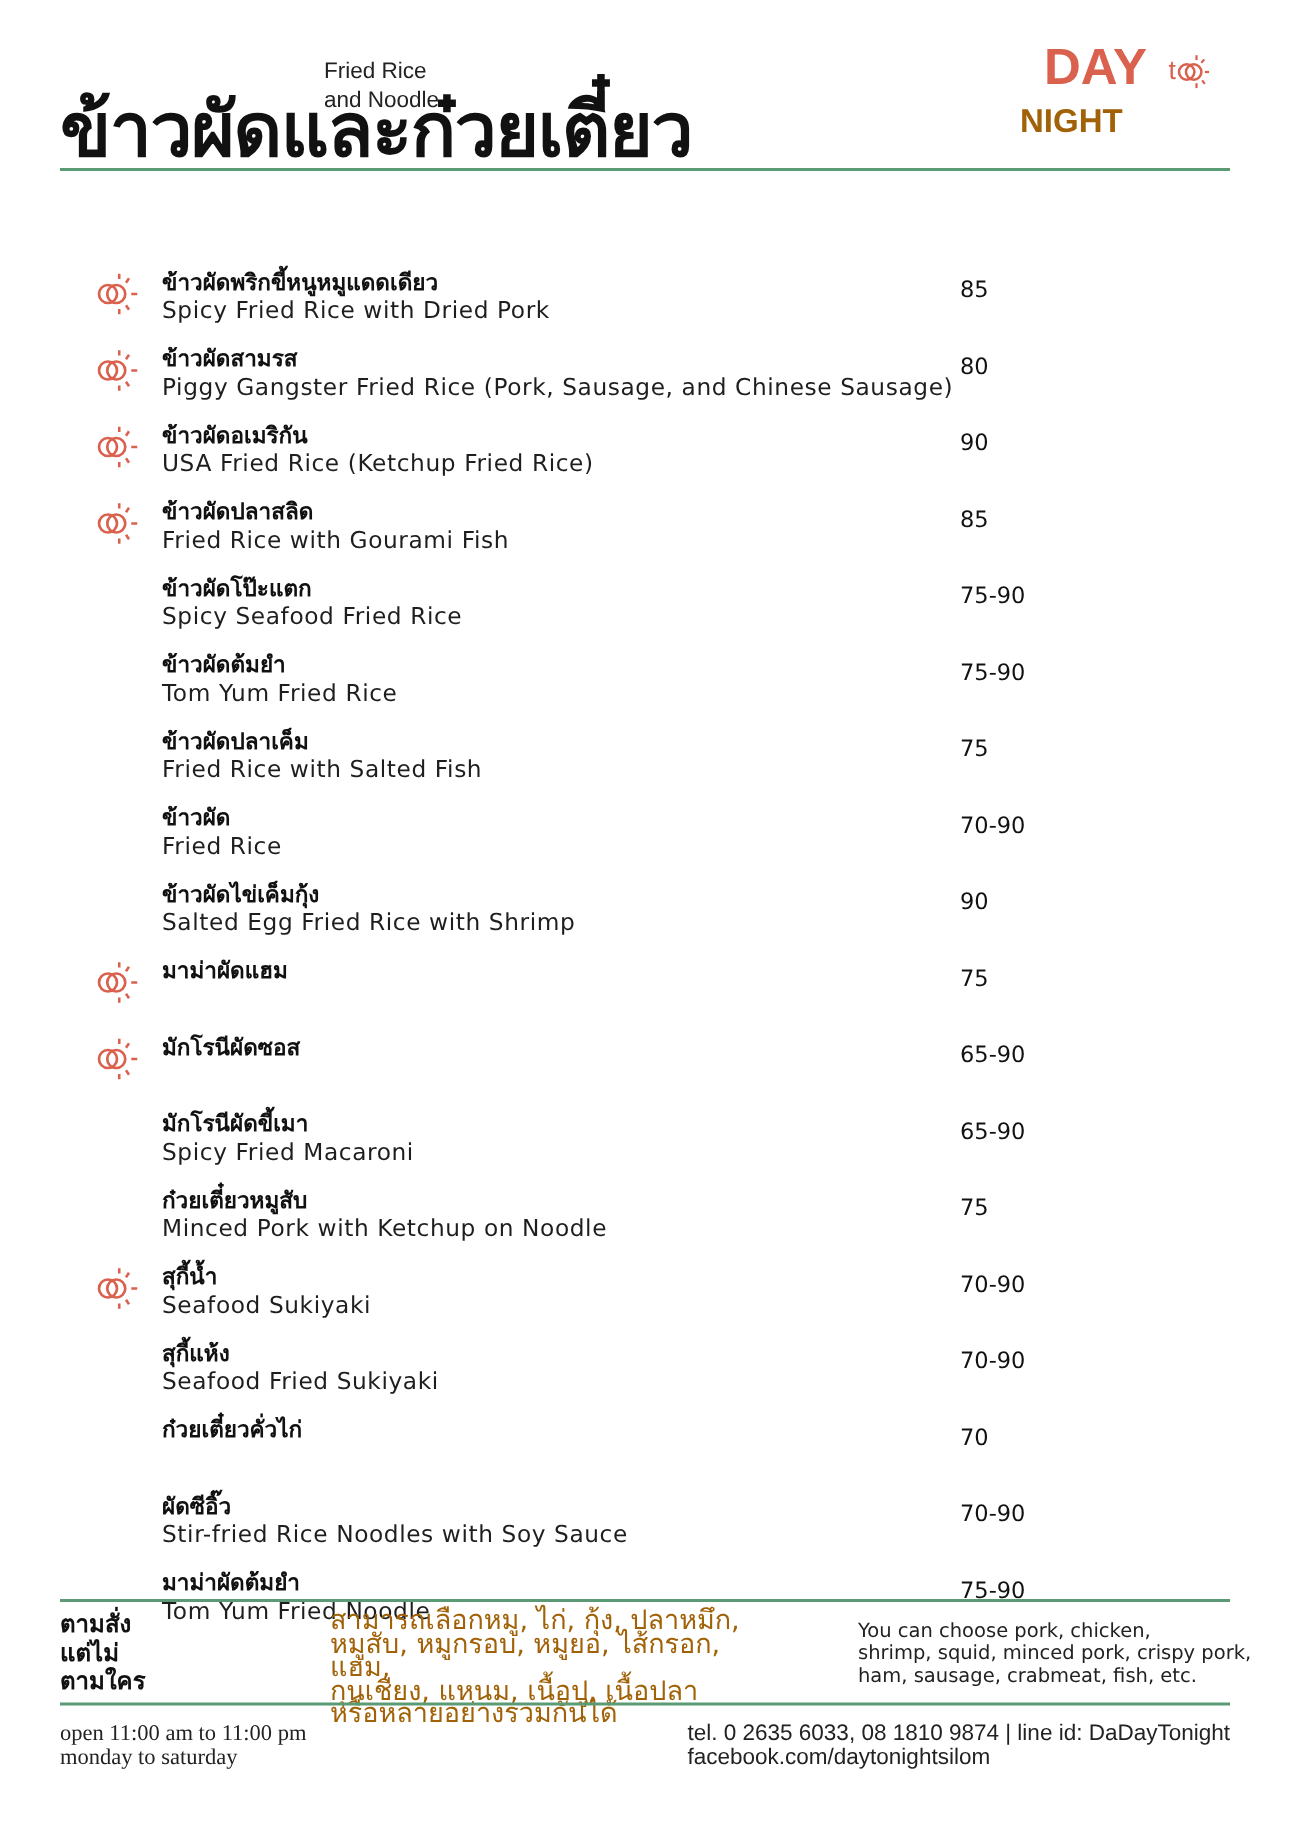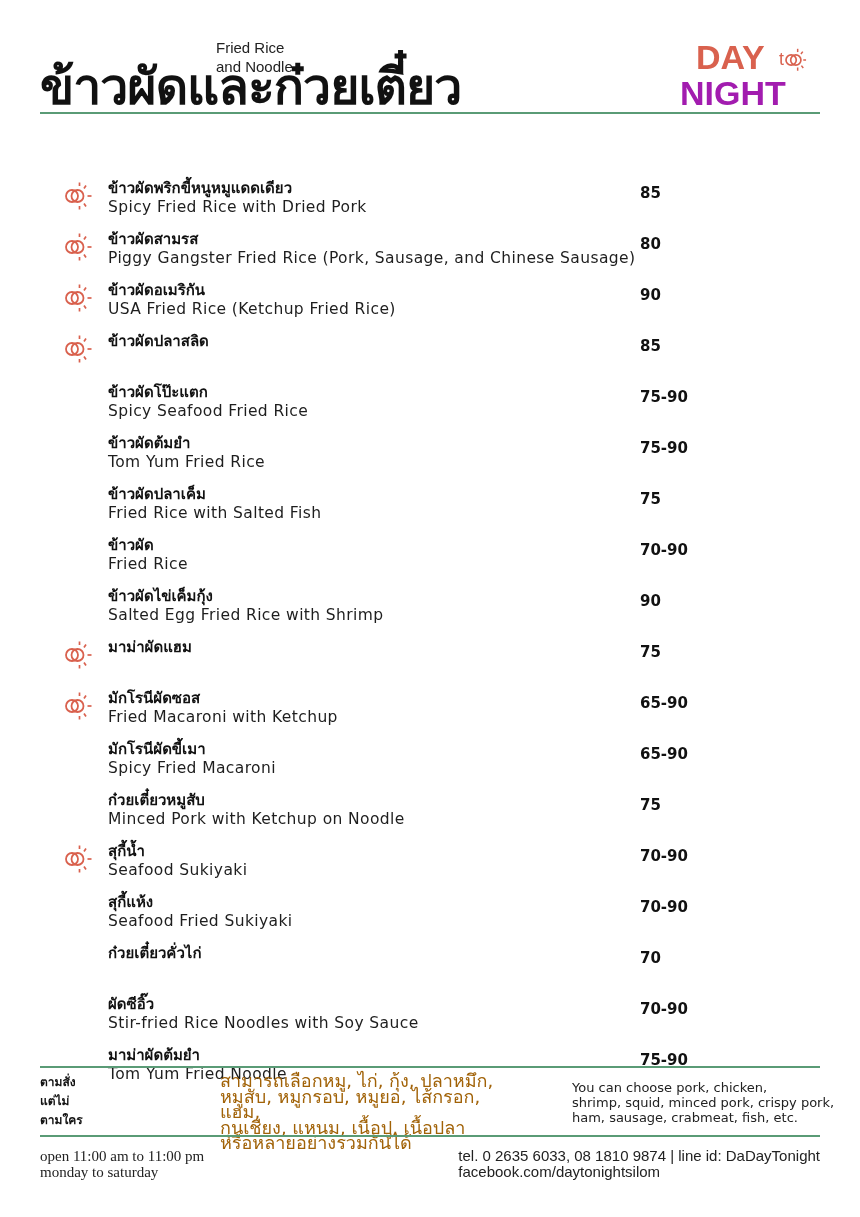--- a/index.html
+++ b/index.html
@@ -12,41 +12,41 @@
       position: absolute; left: 40px; top: 58px;
       font-family: "DejaVu Serif", serif; font-weight: bold;
       font-size: 50px; line-height: 58px; letter-spacing: -1px; color: #111;
       white-space: nowrap;
     }
     .title-en {
       position: absolute; left: 216px; top: 38px;
       font-family: "Liberation Sans", sans-serif; font-size: 15px; line-height: 19px;
       color: #222; text-align: left;
     }
-    .logo { position: absolute; right: 40px; top: 40px; width: 140px; height: 72px; }
+    .logo { position: absolute; right: 40px; top: 28px; width: 140px; height: 72px; }
     .logo-line1 { position: absolute; left: 16px; top: 0; font-family: "Liberation Sans", sans-serif; font-weight: bold; font-size: 34px; line-height: 34px; color: #d9614e; letter-spacing: 0px; }
     .logo-to { position: absolute; left: 94px; top: 6px; font-family: "Liberation Sans", sans-serif; font-size: 20px; line-height: 22px; color: #d9614e; }
     .logo-sun { position: absolute; left: 104px; top: 6px; width: 26px; height: 26px; }
-    .logo-line2 { position: absolute; left: 0; top: 36px; font-family: "Liberation Sans", sans-serif; font-weight: bold; font-size: 34px; line-height: 34px; color: #a21caf; text-align: right; }
+    .logo-line2 { position: absolute; left: 0; top: 36px; font-family: "Liberation Sans", sans-serif; font-weight: bold; font-size: 22px; line-height: 34px; color: #a16207; text-align: right; }
 
     .rule { position: absolute; left: 40px; width: 780px; height: 2px; background: #5a9b76; }
     .rule.top { top: 112px; }
     .rule.mid1 { top: 1066px; }
     .rule.mid2 { top: 1135px; }
 
     
     .menu { position: absolute; left: 0; top: 150px; width: 860px; }
     .item { position: absolute; left: 0; width: 860px; height: 50px; margin-top: 27px; }
     .item .icon { position: absolute; left: 63px; top: 4px; width: 34px; height: 30px; }
     .item .name-th { position: absolute; left: 108px; top: 2px; font-family: "DejaVu Sans", sans-serif; font-weight: bold; font-size: 15px; line-height: 19px; color: #111; white-space: nowrap; }
     .item .name-en { position: absolute; left: 108px; top: 20px; font-family: "DejaVu Sans", sans-serif; font-size: 15.5px; line-height: 20px; color: #1e1e1e; white-space: nowrap; letter-spacing: 0.4px; }
-    .item .price { position: absolute; left: 640px; top: 6px; font-family: "DejaVu Sans", sans-serif; font-weight: bold; font-size: 15px; line-height: 20px; color: #111; white-space: nowrap; }
+    .item .price { position: absolute; left: 640px; top: 6px; font-family: "DejaVu Sans", sans-serif; font-weight: normal; font-size: 15px; line-height: 20px; color: #111; white-space: nowrap; }
 
     
-    .note-th-title { position: absolute; left: 40px; top: 1074px; font-family: Liberation Mono, monospace; font-weight: bold; font-size: 12px; line-height: 19px; color: #111; white-space: pre-line; }
+    .note-th-title { position: absolute; left: 40px; top: 1074px; font-family: Liberation Serif, serif; font-weight: bold; font-size: 16px; line-height: 19px; color: #111; white-space: pre-line; }
     .note-th { position: absolute; right: 340px; top: 1073px; width: 300px; text-align: left; font-family: "DejaVu Sans", sans-serif; font-size: 18px; line-height: 15.5px; color: #a16207; white-space: pre-line; }
     .note-en { position: absolute; left: 572px; top: 1080px; width: 290px; font-family: "DejaVu Sans", sans-serif; font-size: 13px; line-height: 15px; color: #222; white-space: pre-line; }
     .hours { position: absolute; left: 40px; top: 1148px; font-family: Liberation Serif, serif; font-size: 15px; line-height: 16px; color: #222; white-space: pre-line; }
     .contact { position: absolute; right: 40px; top: 1148px; text-align: left; font-family: "Liberation Sans", sans-serif; font-size: 15px; line-height: 16px; color: #222; white-space: pre-line; }
   </style>
 </head>
 <body>
 
 <div class="header">
   <div class="title-en">
@@ -137,20 +137,21 @@
         </g>
         <g stroke="#d9614e" stroke-width="1.7">
           <line x1="16.5" y1="1.5" x2="16.5" y2="5"></line>
           <line x1="23" y1="4.5" x2="21" y2="7.5"></line>
           <line x1="24.5" y1="15" x2="28.5" y2="15"></line>
           <line x1="21" y1="22.5" x2="23" y2="25.5"></line>
           <line x1="16.5" y1="25" x2="16.5" y2="28.5"></line>
         </g>
       </svg>
     <div class="name-th">ข้าวผัดปลาสลิด</div>
+    <div class="name-en">Fried Rice with Gourami Fish</div>
     <div class="price">85</div>
   </div>
   <div class="item" style="top:204px">
     <div class="name-th">ข้าวผัดโป๊ะแตก</div>
     <div class="name-en">Spicy Seafood Fried Rice</div>
     <div class="price">75-90</div>
   </div>
   <div class="item" style="top:255px">
     <div class="name-th">ข้าวผัดต้มยำ</div>
     <div class="name-en">Tom Yum Fried Rice</div>
@@ -196,21 +197,20 @@
         </g>
         <g stroke="#d9614e" stroke-width="1.7">
           <line x1="16.5" y1="1.5" x2="16.5" y2="5"></line>
           <line x1="23" y1="4.5" x2="21" y2="7.5"></line>
           <line x1="24.5" y1="15" x2="28.5" y2="15"></line>
           <line x1="21" y1="22.5" x2="23" y2="25.5"></line>
           <line x1="16.5" y1="25" x2="16.5" y2="28.5"></line>
         </g>
       </svg>
     <div class="name-th">มักโรนีผัดซอส</div>
-    <div class="name-en">Fried Macaroni with Ketchup</div>
     <div class="price">65-90</div>
   </div>
   <div class="item" style="top:561px">
     <div class="name-th">มักโรนีผัดขี้เมา</div>
     <div class="name-en">Spicy Fried Macaroni</div>
     <div class="price">65-90</div>
   </div>
   <div class="item" style="top:612px">
     <div class="name-th">ก๋วยเตี๋ยวหมูสับ</div>
     <div class="name-en">Minced Pork with Ketchup on Noodle</div>

